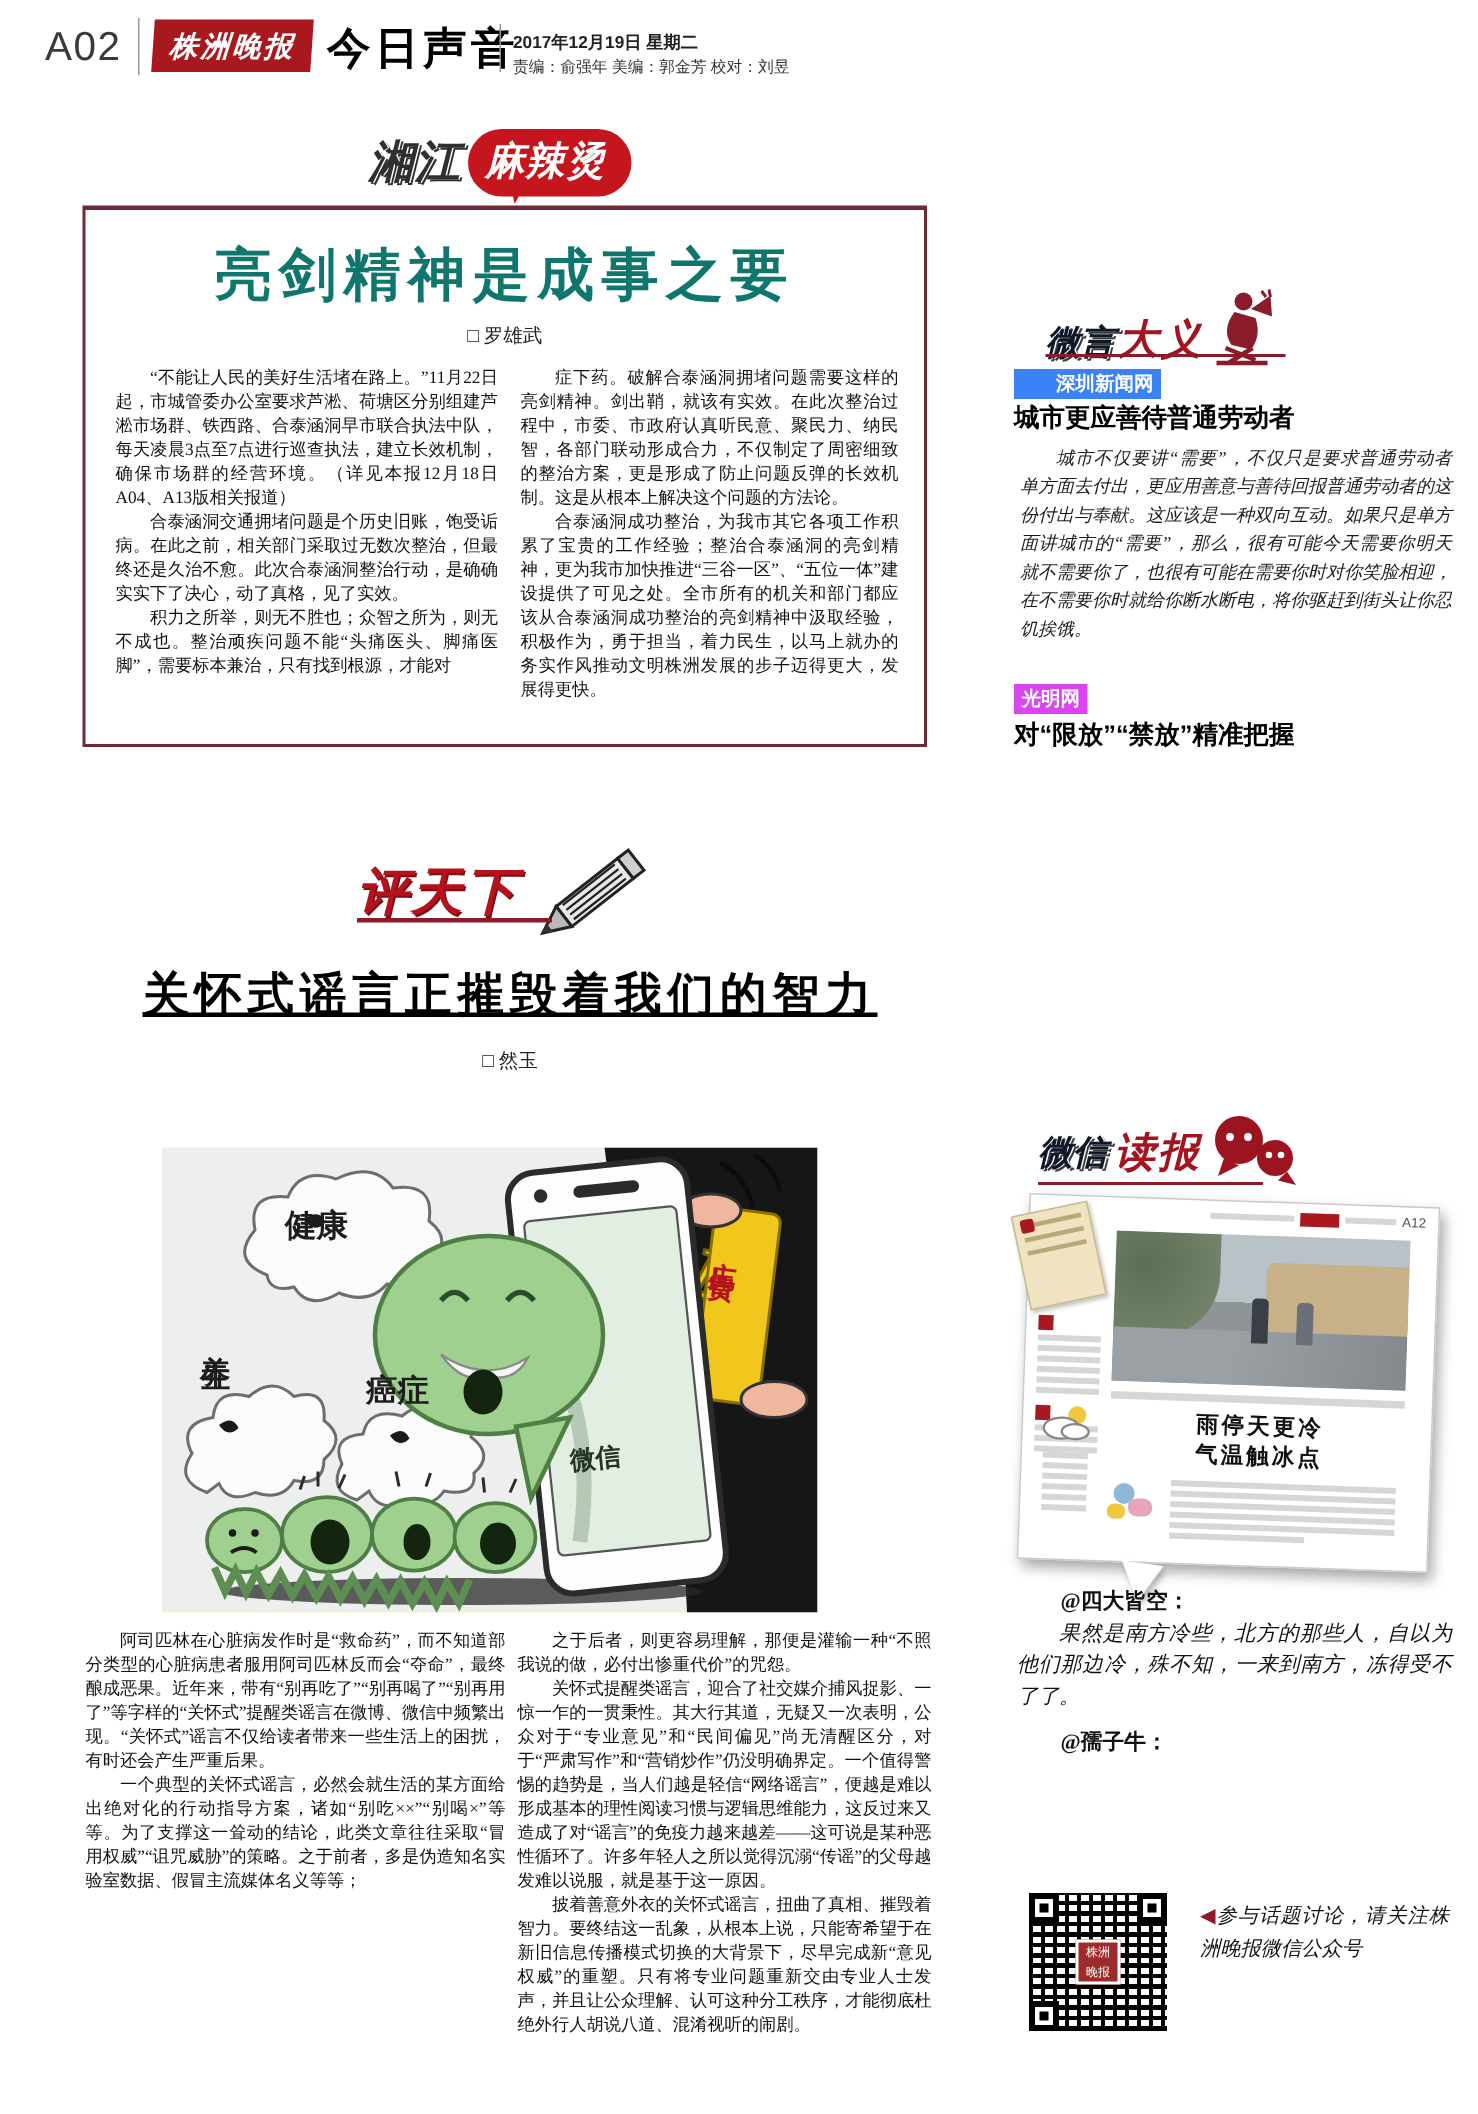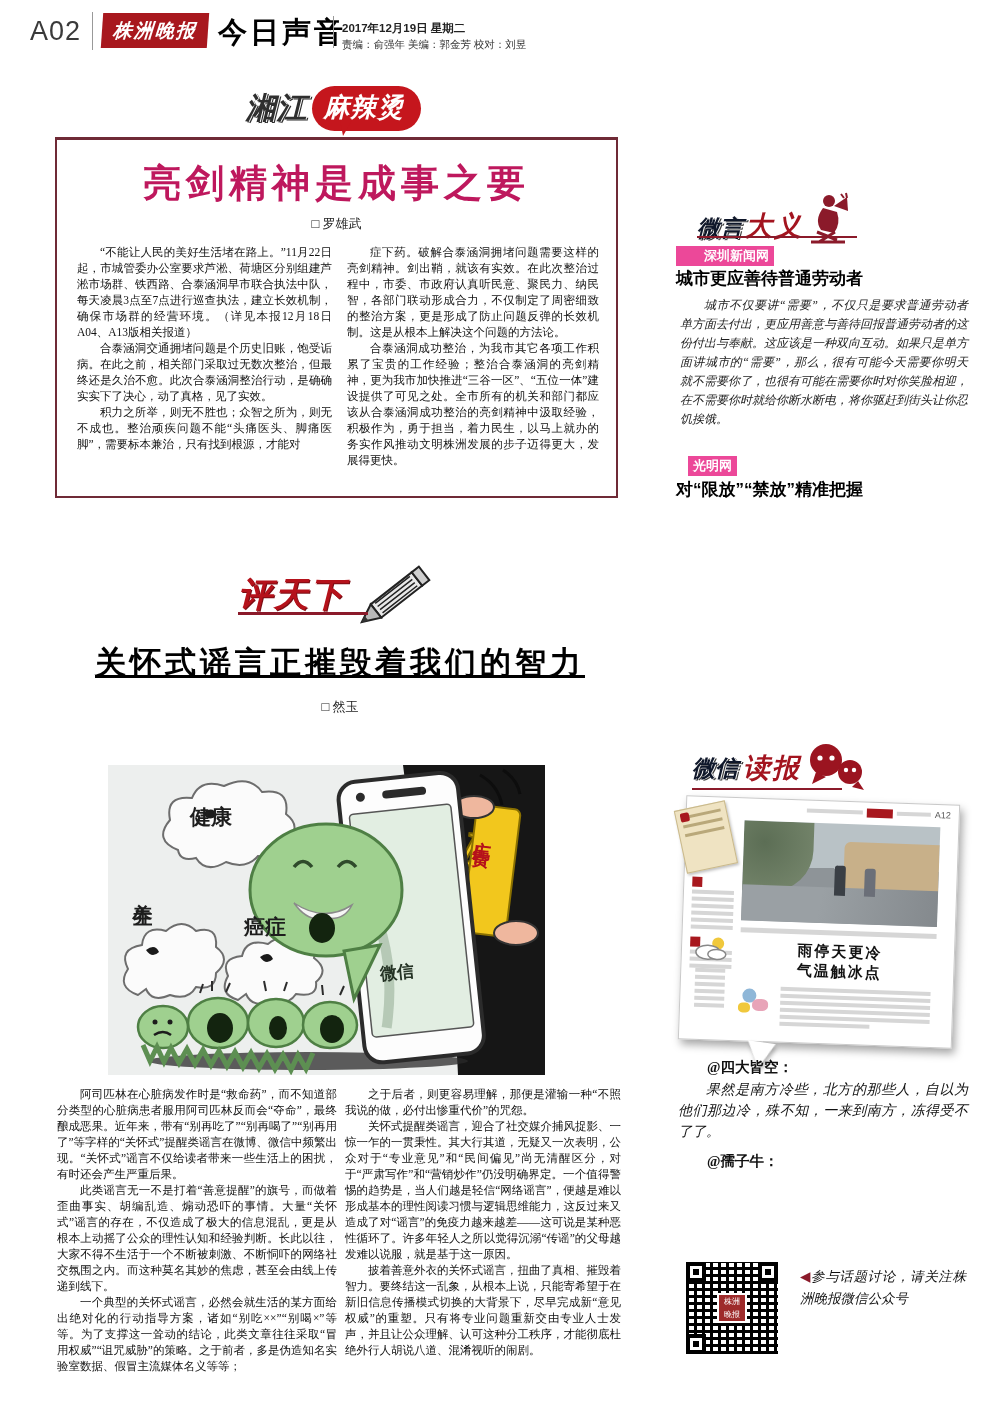--- a/index.html
+++ b/index.html
@@ -19,34 +19,34 @@
 
   
   .main-box{border:2px solid #6f2a36;border-top-width:3px;background:#fff;}
   .badge{display:flex;align-items:center;gap:4px;justify-content:center;}
   .badge-part1{font-size:30px;font-weight:900;font-style:italic;color:#2f2f2f;
                text-shadow:1px 0 #fff,2px 1px #2f2f2f;letter-spacing:1px;}
   .badge-bubble{position:relative;background:#c5161d;color:#fff;font-weight:900;font-style:italic;
                 font-size:26px;padding:4px 16px 6px 12px;border-radius:26px;letter-spacing:1px;}
   .badge-bubble:after{content:"";position:absolute;left:28px;bottom:-14px;
                 border:9px solid transparent;border-top:16px solid #c5161d;border-left-width:3px;}
-  .art-title{font-weight:bold;font-size:38px;letter-spacing:5px;text-align:center;color:#be185d;}
+  .art-title{font-weight:bold;font-size:38px;letter-spacing:5px;text-align:center;color:#0f766e;}
   .art-author{font-size:13px;text-align:center;color:#222;}
   .cols p{margin:0;text-indent:2em;text-align:justify;}
   .colA{font-size:11.5px;line-height:16px;}
 
   
   .rail-badge-part1{font-size:23px;font-weight:900;font-style:italic;color:#0f172a;
                     text-shadow:1px 0 #fff,2px 1px #3c3c3c;}
   .rail-badge-part2{font-size:27px;font-weight:900;font-style:italic;color:#a3141f;letter-spacing:2px;}
   .rail-underline{height:2px;background:#8b1a2a;}
   .src-label{display:inline-block;color:#fff;font-family:"Liberation Sans",sans-serif;
              font-weight:bold;font-size:13px;padding:1px 5px;}
-  .src-black{background:#ec4899;padding-left:28px;}
-  .src-red{background:#ec4899;margin-left:12px;}
+  .src-black{background:#3b82f6;padding-left:28px;}
+  .src-red{background:#d946ef;}
   .rail-headline{font-family:"Liberation Sans",sans-serif;font-weight:bold;font-size:17px;color:#000;line-height:24px;}
   .rail-body{font-size:12px;line-height:19px;font-style:italic;color:#1c1c1c;text-indent:2em;text-align:justify;}
 
   
   .ptx-text{font-size:34px;font-weight:900;font-style:italic;color:#b5121b;letter-spacing:2px;
             text-shadow:1px 1px 0 #7a0d14;}
   .ptx-underline{height:3px;background:#8b1a2a;}
   .ptx-title{font-weight:bold;font-size:31px;letter-spacing:4px;text-align:center;color:#000;}
 
   
@@ -214,21 +214,20 @@
     </svg>
     <div class="cart-label" style="left:82px;top:38px;font-size:21px;">健康</div>
     <div class="cart-label vertical" style="left:22px;top:122px;font-size:20px;">养生</div>
     <div class="cart-label" style="left:136px;top:148px;font-size:21px;">癌症</div>
     <div class="cart-label" style="left:272px;top:196px;font-size:17px;transform:rotate(-6deg);color:#253325;">微信</div>
     <div class="cart-label vertical" style="left:364px;top:62px;font-size:18px;color:#b5121b;transform:rotate(7deg);">广告费</div>
   </div>
 
   <div class="abs cols colA" style="left:57px;top:1086px;width:280px;">
     <p>阿司匹林在心脏病发作时是“救命药”，而不知道部分类型的心脏病患者服用阿司匹林反而会“夺命”，最终酿成恶果。近年来，带有“别再吃了”“别再喝了”“别再用了”等字样的“关怀式”提醒类谣言在微博、微信中频繁出现。“关怀式”谣言不仅给读者带来一些生活上的困扰，有时还会产生严重后果。</p>
-    <p>此类谣言无一不是打着“善意提醒”的旗号，而做着歪曲事实、胡编乱造、煽动恐吓的事情。大量“关怀式”谣言的存在，不仅造成了极大的信息混乱，更是从根本上动摇了公众的理性认知和经验判断。长此以往，大家不得不生活于一个不断被刺激、不断恫吓的网络社交氛围之内。而这种莫名其妙的焦虑，甚至会由线上传递到线下。</p>
     <p>一个典型的关怀式谣言，必然会就生活的某方面给出绝对化的行动指导方案，诸如“别吃××”“别喝×”等等。为了支撑这一耸动的结论，此类文章往往采取“冒用权威”“诅咒威胁”的策略。之于前者，多是伪造知名实验室数据、假冒主流媒体名义等等；</p>
   </div>
   <div class="abs cols colA" style="left:345px;top:1086px;width:276px;">
     <p>之于后者，则更容易理解，那便是灌输一种“不照我说的做，必付出惨重代价”的咒怨。</p>
     <p>关怀式提醒类谣言，迎合了社交媒介捕风捉影、一惊一乍的一贯秉性。其大行其道，无疑又一次表明，公众对于“专业意见”和“民间偏见”尚无清醒区分，对于“严肃写作”和“营销炒作”仍没明确界定。一个值得警惕的趋势是，当人们越是轻信“网络谣言”，便越是难以形成基本的理性阅读习惯与逻辑思维能力，这反过来又造成了对“谣言”的免疫力越来越差——这可说是某种恶性循环了。许多年轻人之所以觉得沉溺“传谣”的父母越发难以说服，就是基于这一原因。</p>
     <p>披着善意外衣的关怀式谣言，扭曲了真相、摧毁着智力。要终结这一乱象，从根本上说，只能寄希望于在新旧信息传播模式切换的大背景下，尽早完成新“意见权威”的重塑。只有将专业问题重新交由专业人士发声，并且让公众理解、认可这种分工秩序，才能彻底杜绝外行人胡说八道、混淆视听的闹剧。</p>
   </div>
 
   <div class="abs" style="left:692px;top:742px;display:flex;align-items:center;gap:5px;">
     <span class="rail-badge-part1">微信</span>

